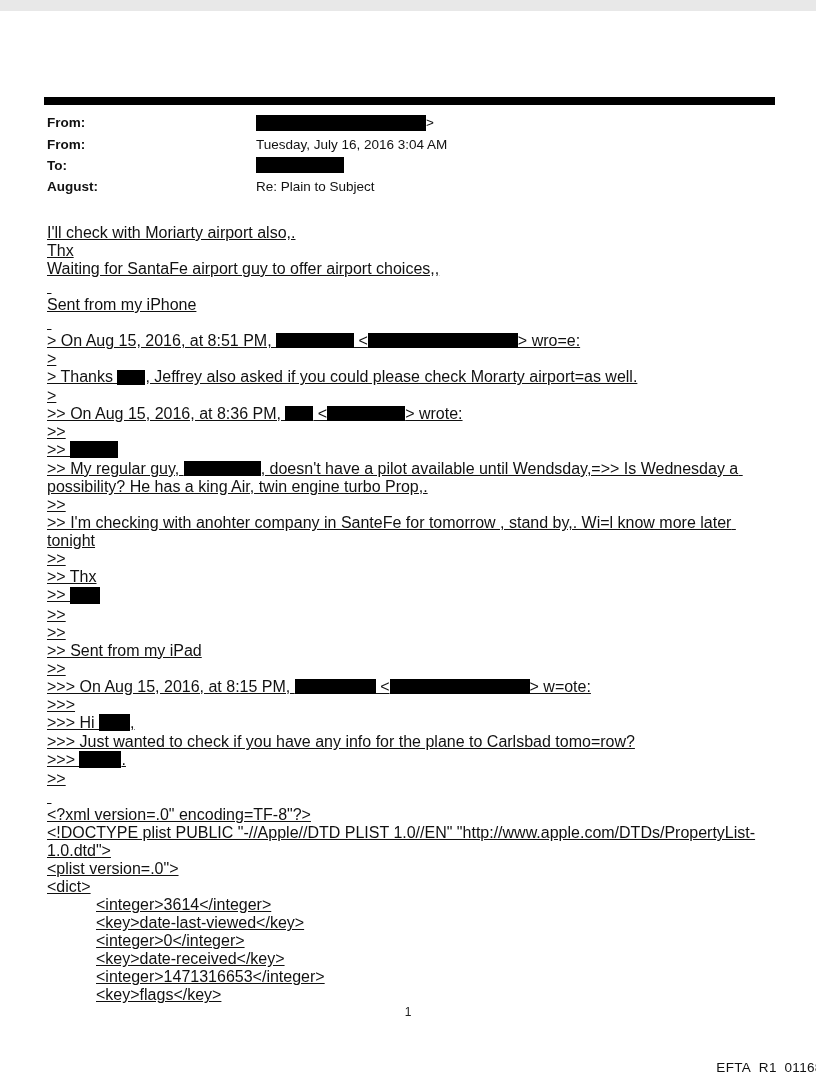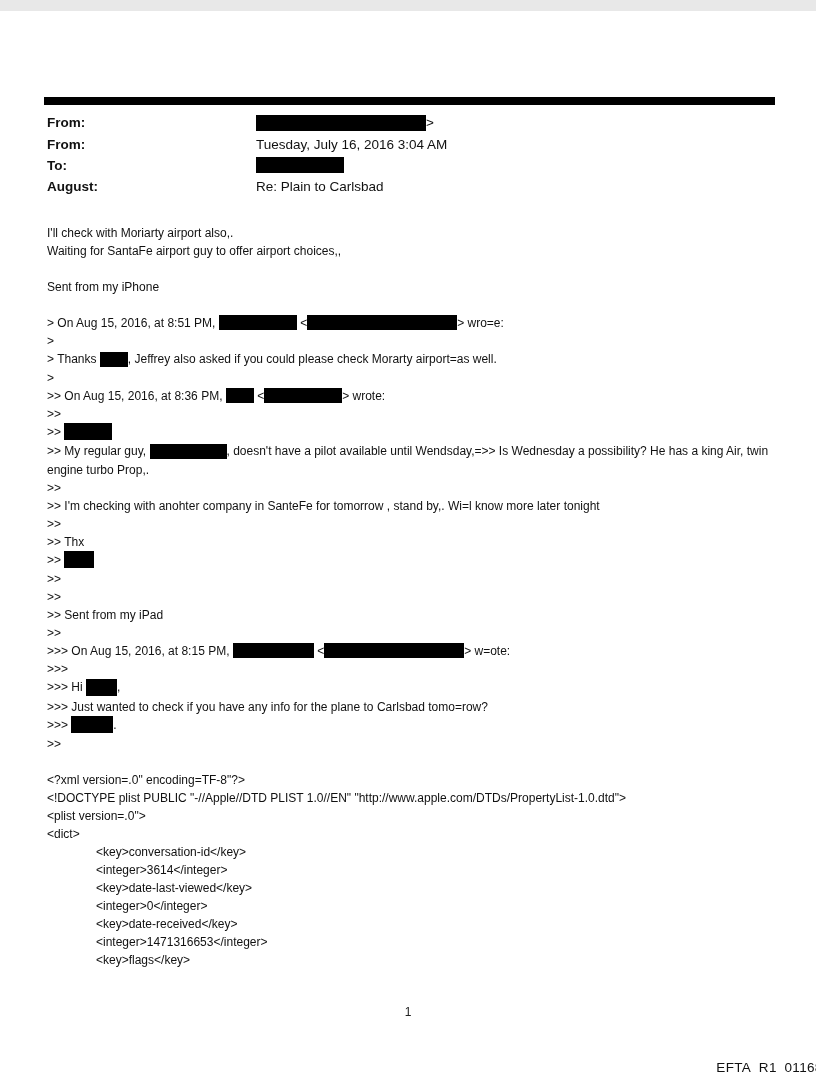--- a/index.html
+++ b/index.html
@@ -14,21 +14,21 @@
   }
   .header { position:absolute; left:47px; top:101px; width:730px; }
   .hrow { display:flex; align-items:center; height:21.4px; }
   .hlabel { width:209px; font-weight:bold; font-size:13.5px; flex:0 0 209px; }
   .hvalue { font-size:13.5px; white-space:nowrap; display:flex; align-items:center; }
   .redact { display:inline-block; background:#000; vertical-align:middle; margin-bottom:2px; }
   .r-from { width:170px; height:16px; margin-bottom:0; }
   .r-to   { width:88px;  height:16px; margin-bottom:0; }
   .body {
     position:absolute; left:47px; top:213px; width:729px;
-    font-size:12px; line-height:18px;
+    font-size:16px; line-height:18px;text-decoration:underline;
   }
   .line { min-height:18px; white-space:pre-wrap; overflow-wrap:break-word; }
   .line.indent { padding-left:49px; }
   .page-num {
     position:absolute; left:0; top:994px; width:816px;
     text-align:center; font-size:12px; color:#222;
   }
   .bates {
     position:absolute; right:18px; top:1049px;
     font-size:13.5px; letter-spacing:0.3px; color:#111;
@@ -54,26 +54,27 @@
       <span class="hvalue">Tuesday, July 16, 2016 3:04 AM</span>
     </div>
     <div class="hrow">
       <span class="hlabel">To:</span>
       <span class="hvalue">
           <span class="redact r-to"></span>
         </span>
     </div>
     <div class="hrow">
       <span class="hlabel">August:</span>
-      <span class="hvalue">Re: Plain to Carlsbad</span>
+      <span class="hvalue">Re: Plain to Subject</span>
     </div>
   </div>
 
   <div class="body">
       <div class="line"><span>I'll check with Moriarty airport also,.</span></div>
+      <div class="line"><span>Thx</span></div>
       <div class="line"><span>Waiting for SantaFe airport guy to offer airport choices,,</span></div>
       <div class="line">&nbsp;</div>
       <div class="line"><span>Sent from my iPhone</span></div>
       <div class="line">&nbsp;</div>
       <div class="line"><span>&gt; On Aug 15, 2016, at 8:51 PM, </span><span class="redact" style="width: 78px; height: 15px;"></span><span> &lt;</span><span class="redact" style="width: 150px; height: 15px;"></span><span>&gt; wro=e:</span></div>
       <div class="line"><span>&gt;</span></div>
       <div class="line"><span>&gt; Thanks </span><span class="redact" style="width: 28px; height: 15px;"></span><span>, Jeffrey also asked if you could please check Morarty airport=as well.</span></div>
       <div class="line"><span>&gt;</span></div>
       <div class="line"><span>&gt;&gt; On Aug 15, 2016, at 8:36 PM, </span><span class="redact" style="width: 28px; height: 15px;"></span><span> &lt;</span><span class="redact" style="width: 78px; height: 15px;"></span><span>&gt; wrote:</span></div>
       <div class="line"><span>&gt;&gt;</span></div>
@@ -92,21 +93,20 @@
       <div class="line"><span>&gt;&gt;&gt;</span></div>
       <div class="line"><span>&gt;&gt;&gt; Hi </span><span class="redact" style="width: 31px; height: 17px;"></span><span>,</span></div>
       <div class="line"><span>&gt;&gt;&gt; Just wanted to check if you have any info for the plane to Carlsbad tomo=row?</span></div>
       <div class="line"><span>&gt;&gt;&gt; </span><span class="redact" style="width: 42px; height: 17px;"></span><span>.</span></div>
       <div class="line"><span>&gt;&gt;</span></div>
       <div class="line">&nbsp;</div>
       <div class="line"><span>&lt;?xml version=.0" encoding=TF-8"?&gt;</span></div>
       <div class="line"><span>&lt;!DOCTYPE plist PUBLIC "-//Apple//DTD PLIST 1.0//EN" "http://www.apple.com/DTDs/PropertyList-1.0.dtd"&gt;</span></div>
       <div class="line"><span>&lt;plist version=.0"&gt;</span></div>
       <div class="line"><span>&lt;dict&gt;</span></div>
-      <div class="line indent"><span>&lt;key&gt;conversation-id&lt;/key&gt;</span></div>
       <div class="line indent"><span>&lt;integer&gt;3614&lt;/integer&gt;</span></div>
       <div class="line indent"><span>&lt;key&gt;date-last-viewed&lt;/key&gt;</span></div>
       <div class="line indent"><span>&lt;integer&gt;0&lt;/integer&gt;</span></div>
       <div class="line indent"><span>&lt;key&gt;date-received&lt;/key&gt;</span></div>
       <div class="line indent"><span>&lt;integer&gt;1471316653&lt;/integer&gt;</span></div>
       <div class="line indent"><span>&lt;key&gt;flags&lt;/key&gt;</span></div>
     </div>
 
   <div class="page-num">1</div>
   <div class="bates">EFTA_R1_01168453</div>

